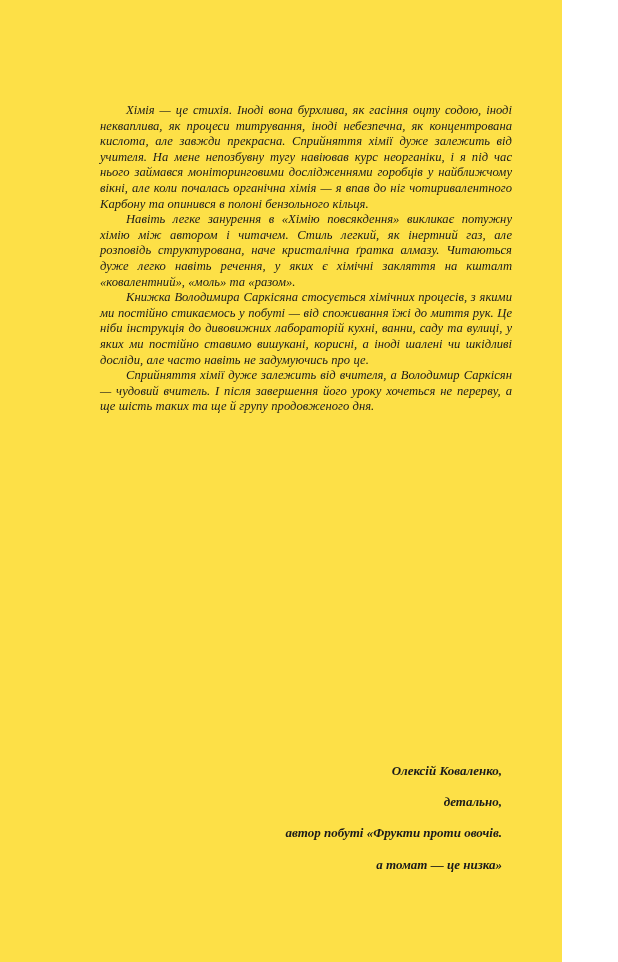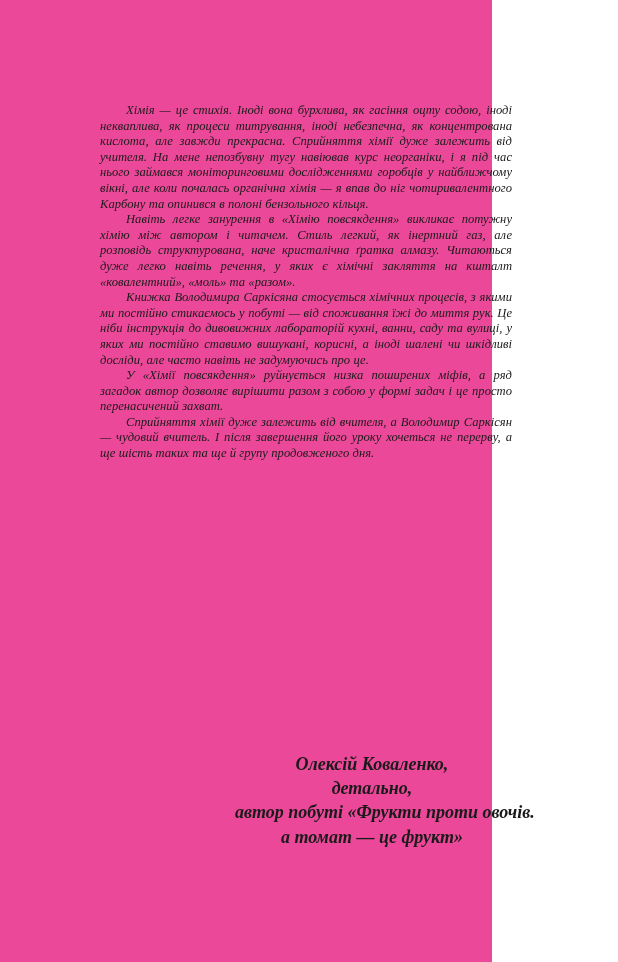--- a/index.html
+++ b/index.html
@@ -11,23 +11,23 @@
     width: 618px;
     height: 962px;
     background: #ffffff;
     font-family: "Liberation Serif", "DejaVu Serif", serif;
     color: #1a1a1a;
     overflow: hidden;
   }
 
   .page {
     position: relative;
-    width: 492px;
+    width: 562px;
     height: 962px;
-    background: #ec4899;
+    background: #fde047;
   }
 
   .text-block {
     position: absolute;
     left: 100px;
     top: 103px;
     width: 412px;
   }
 
   .para {
@@ -45,42 +45,41 @@
   }
 
   .signature {
     position: absolute;
     left: 227px;
     top: 748px;
     width: 290px;
   }
 
   .sig-line {
-    margin: 8px;
+    margin: 15px;
     font-style: italic;
     font-weight: bold;
-    font-size: 18px;
+    font-size: 13px;
     line-height: 16.2px;
-    text-align: center;
+    text-align: right;
     white-space: nowrap;
   }
 </style>
 </head>
 <body>
 
 <div class="page">
 
   <div class="text-block">
     <p class="para">Хімія — це стихія. Іноді вона бурхлива, як гасіння оцту содою, іноді некваплива, як процеси титрування, іноді небезпечна, як концентрована кислота, але завжди прекрасна. Сприйняття хімії дуже залежить від учителя. На мене непозбувну тугу навіював курс неорганіки, і я під час нього займався моніторинговими дослідженнями горобців у найближчому вікні, але коли почалась органічна хімія — я впав до ніг чотиривалентного Карбону та опинився в полоні бензольного кільця.</p>
     <p class="para">Навіть легке занурення в «Хімію повсякдення» викликає потужну хімію між автором і читачем. Стиль легкий, як інертний газ, але розповідь структурована, наче кристалічна ґратка алмазу. Читаються дуже легко навіть речення, у яких є хімічні закляття на кшталт «ковалентний», «моль» та «разом».</p>
     <p class="para">Книжка Володимира Саркісяна стосується хімічних процесів, з якими ми постійно стикаємось у побуті — від споживання їжі до миття рук. Це ніби інструкція до дивовижних лабораторій кухні, ванни, саду та вулиці, у яких ми постійно ставимо вишукані, корисні, а іноді шалені чи шкідливі досліди, але часто навіть не задумуючись про це.</p>
-    <p class="para">У «Хімії повсякдення» руйнується низка поширених міфів, а ряд загадок автор дозволяє вирішити разом з собою у формі задач і це просто перенасичений захват.</p>
     <p class="para">Сприйняття хімії дуже залежить від вчителя, а Володимир Саркісян — чудовий вчитель. І після завершення його уроку хочеться не перерву, а ще шість таких та ще й групу продовженого дня.</p>
   </div>
 
   <div class="signature">
     <p class="sig-line">Олексій Коваленко,</p>
     <p class="sig-line">детально,</p>
     <p class="sig-line">автор побуті «Фрукти проти овочів.</p>
-    <p class="sig-line">а томат — це фрукт»</p>
+    <p class="sig-line">а томат — це низка»</p>
   </div>
 
 </div>
 
 </body></html>

